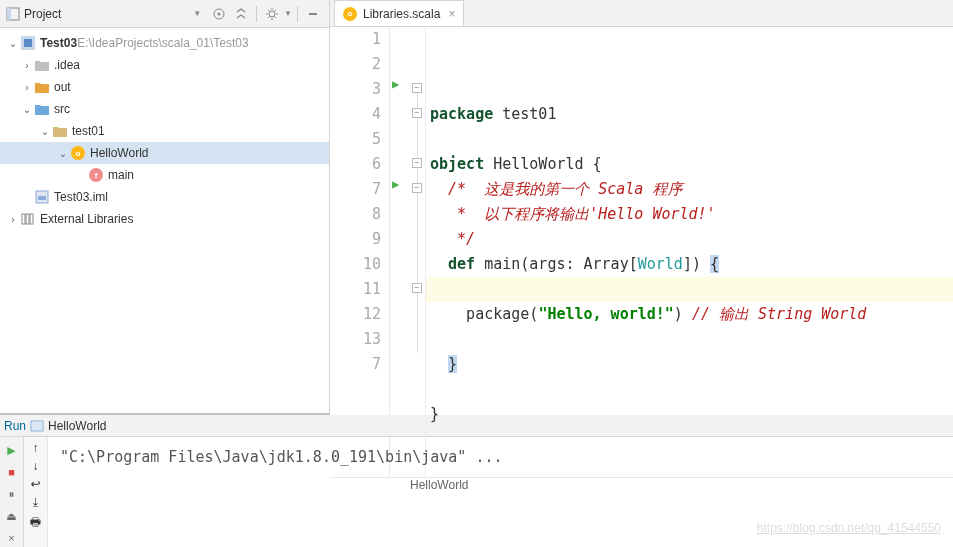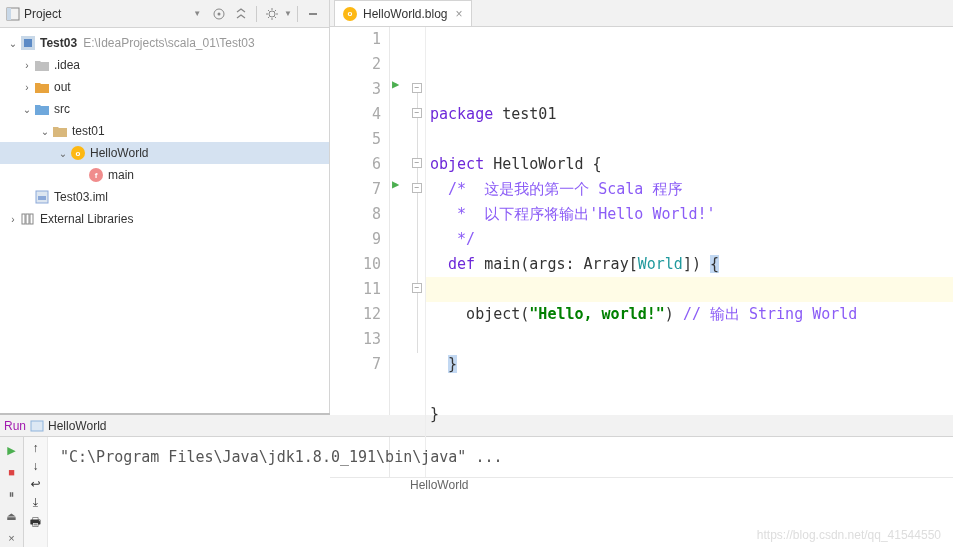--- a/index.html
+++ b/index.html
@@ -13,21 +13,21 @@
 .sidebar-header .tool-btn { width: 20px; height: 20px; display: flex; align-items: center; justify-content: center; color: #666; border: 1px solid transparent; cursor: pointer; }
 .sidebar-header .dropdown-arrow { font-size: 8px; color: #888; margin-left: 2px; margin-right: 8px; }
 .sidebar-header .sep { width: 1px; height: 16px; background: #ccc; margin: 0 3px; }
 .tree { padding: 4px 0; background: #fff; }
 .tree-row { display: flex; align-items: center; height: 22px; padding-left: 6px; cursor: pointer; }
 .tree-row.selected { background: #d5e2f1; }
 .tree-row .arrow { width: 14px; text-align: center; color: #666; font-size: 10px; }
 .tree-row .icon { width: 16px; height: 16px; margin-right: 4px; display: flex; align-items: center; justify-content: center; }
 .tree-row .label { font-size: 12px; color: #333; }
 .tree-row .label.bold { font-weight: bold; text-align: right; }
-.tree-row .path { color: #999; margin-left: 6px; font-size: 12px; }
+.tree-row .path { color: #999; font-size: 12px; }
 .ind1 { padding-left: 20px; } .ind2 { padding-left: 38px; } .ind3 { padding-left: 56px; } .ind4 { padding-left: 74px; }
 .folder-icon { fill: #d9b87c; }
 .folder-gray { fill: #c0c0c0; }
 .folder-orange { fill: #e8a33d; }
 .folder-blue { fill: #6fa8dc; }
 .scala-icon { width: 14px; height: 14px; background: #fdb813; border-radius: 50%; display: flex; align-items: center; justify-content: center; color: #fff; font-size: 8px; font-weight: bold; }
 .fn-icon { width: 14px; height: 14px; background: #f08c8c; border-radius: 50%; display: flex; align-items: center; justify-content: center; color: #fff; font-size: 8px; font-weight: bold; }
 .lib-icon svg { stroke: #888; fill: none; }
 .editor { flex: 1; display: flex; flex-direction: column; }
 .tabs { height: 28px; background: #f2f2f2; border-bottom: 1px solid #d4d4d4; display: flex; align-items: flex-end; }
@@ -37,40 +37,40 @@
 .code-area { flex: 1; display: flex; background: #fff; font-family: "Consolas", monospace; font-size: 15px; }
 .gutter { width: 60px; background: #fff; border-right: 1px solid #e8e8e8; text-align: right; padding-right: 8px; color: #aaa; line-height: 25px; }
 .gutter-markers { width: 20px; position: relative; }
 .run-marker { position: absolute; left: 2px; color: #4caf50; font-size: 12px; }
 .fold-col { width: 16px; border-right: 1px solid #ededed; position: relative; }
 .fold-box { position: absolute; left: 2px; width: 10px; height: 10px; border: 1px solid #bbb; background: #fff; font-size: 8px; line-height: 8px; text-align: center; color: #888; }
 .fold-line { position: absolute; left: 7px; width: 1px; background: #ddd; }
 .code { flex: 1; line-height: 25px; padding-left: 4px; white-space: pre; position: relative; }
 .code .hl-line { position: absolute; left: 0; right: 0; height: 25px; background: #fffce6; z-index: 0; }
 .code .code-content { position: relative; z-index: 1; }
-.kw { color: #6d28d9; font-weight: normal; }
+.kw { color: #14532d; font-weight: bold; }
 .str { color: #008000; font-weight: bold; }
-.com { color: #8b5cf6; }
+.com { color: #b91c1c; font-style: italic; }
 .type { color: #20999d; }
 .brace-hi { background: #c2d8f2; }
 .breadcrumb { height: 24px; border-top: 1px solid #e8e8e8; display: flex; align-items: center; padding-left: 80px; font-size: 12px; color: #666; }
 .run-panel { height: 134px; border-top: 2px solid #c0c0c0; display: flex; flex-direction: column; }
 .run-header { height: 22px; background: #f2f2f2; border-bottom: 1px solid #d4d4d4; display: flex; align-items: center; padding-left: 4px; font-size: 12px; }
-.run-header .run-title { color: #a21caf; }
+.run-header .run-title { color: #0369a1; }
 .run-header .config-icon { width: 14px; height: 14px; margin: 0 4px; }
 .run-header .config-name { color: #333; }
 .run-body { flex: 1; display: flex; }
 .run-toolbar { width: 24px; background: #f2f2f2; border-right: 1px solid #d4d4d4; display: flex; flex-direction: column; align-items: center; padding-top: 4px; gap: 4px; }
 .run-toolbar .tbtn { width: 18px; height: 18px; display: flex; align-items: center; justify-content: center; color: #666; font-size: 11px; cursor: pointer; }
 .run-toolbar2 { width: 24px; background: #f7f7f7; border-right: 1px solid #e8e8e8; display: flex; flex-direction: column; align-items: center; padding-top: 4px; gap: 4px; }
 .console { flex: 1; padding: 8px 12px; font-family: "Consolas", monospace; font-size: 15px; color: #333; line-height: 24px; position: relative; }
 .console .cmd { color: #555; }
 .console .output-box { border: 2px solid #d22; display: inline-block; padding: 0 4px; }
 .console .exit { color: #333; }
-.watermark { position: absolute; right: 12px; bottom: 0; color: #ddd; font-size: 12px; font-family: Arial; }
+.watermark { position: absolute; right: 12px; bottom: 7px; color: #ddd; font-size: 12px; font-family: Arial; text-decoration: underline; }
 </style>
 </head>
 <body>
 
 <div class="top">
   <div class="sidebar">
     <div class="sidebar-header">
       <span class="title-icon"><svg width="14" height="14" viewBox="0 0 14 14">
             <rect x="1" y="1" width="12" height="12" fill="none" stroke="#888" stroke-width="1"></rect>
             <rect x="1" y="1" width="4" height="12" fill="#c8d8e8"></rect>
@@ -188,21 +188,21 @@
           </span>
         <span class="label">External Libraries</span>
       </div>
     </div>
   </div>
 
   <div class="editor">
     <div class="tabs">
       <div class="tab">
         <span class="scala-icon">o</span>
-        <span>HelloWorld.blog</span>
+        <span>Libraries.scala</span>
         <span class="close">×</span>
       </div>
     </div>
     <div class="code-area">
       <div class="gutter">
         <div>1</div>
         <div>2</div>
         <div>3</div>
         <div>4</div>
         <div>5</div>
@@ -231,21 +231,21 @@
       <div class="code">
         <div class="hl-line" style="top:250px"></div>
         <div class="code-content"><span class="kw">package</span><span> test01</span>
 <span> </span>
 <span class="kw">object</span><span> HelloWorld {</span>
   <span class="com">/*  这是我的第一个 Scala 程序</span>
   <span class="com"> *  以下程序将输出'Hello World!'</span>
   <span class="com"> */</span>
   <span class="kw">def</span><span> main(args: Array[</span><span class="type">World</span><span>]) </span><span class="brace-hi">{</span>
 <span> </span>
-  <span>  object(</span><span class="str">"Hello, world!"</span><span>) </span><span class="com">// 输出 String World</span>
+  <span>  package(</span><span class="str">"Hello, world!"</span><span>) </span><span class="com">// 输出 String World</span>
 <span> </span>
   <span class="brace-hi">}</span>
 <span> </span>
 <span>}</span>
 </div>
       </div>
     </div>
     <div class="breadcrumb">
       <span>HelloWorld</span>
     </div>

